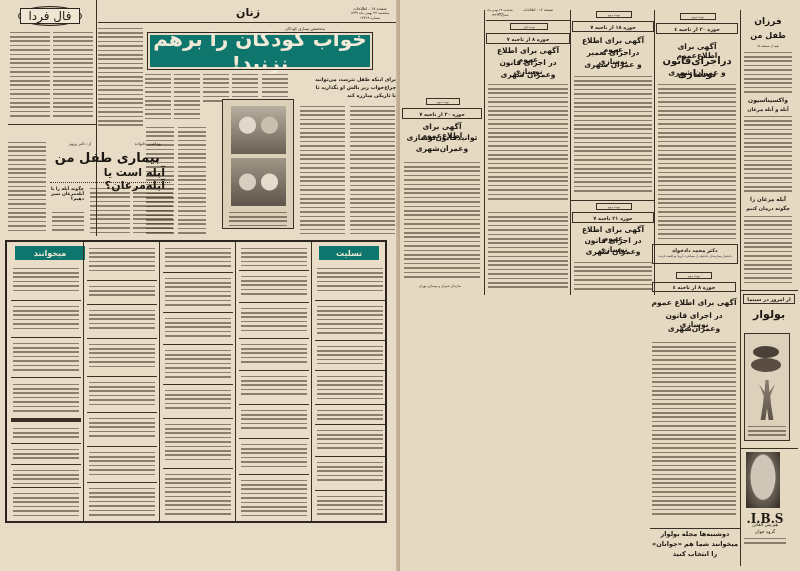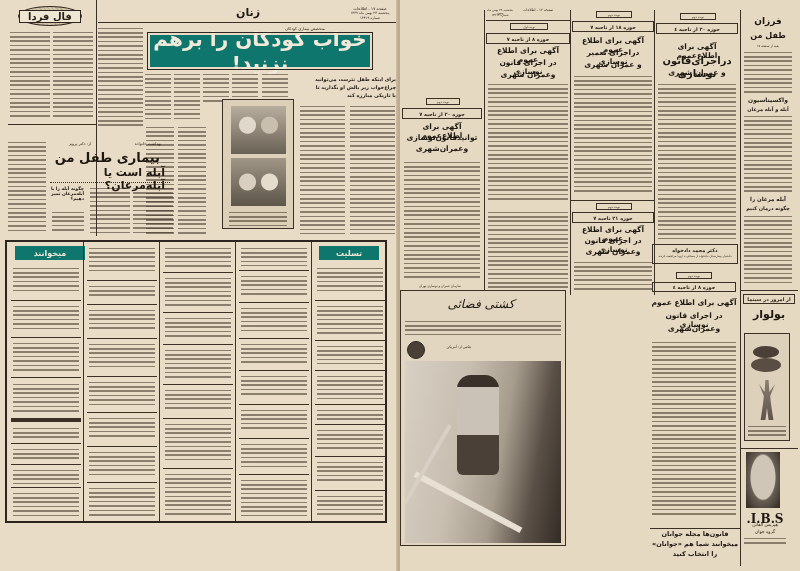--- a/index.html
+++ b/index.html
@@ -18,21 +18,21 @@
 .photo{position:absolute;background:#9a9184;overflow:hidden}
 .small{font-size:5px;direction:rtl;text-align:center;color:#2a2218}
 .adtitle{font-weight:bold;direction:rtl;text-align:center;color:#1e1812;line-height:1.25}
 </style>
 </head>
 <body>
 
 <div class="page left">
 
   <div class="abs" style="left:18px;top:6px;width:64px;height:20px;border:1.5px solid #2d2620;border-radius:50%;background:repeating-linear-gradient(45deg,#d4c6ac 0 2px,#bfb092 2px 3px);display:flex;align-items:center;justify-content:center">
-    <span style="background:#efe6d3;padding:0 8px;font-size:10px;font-weight:bold;direction:rtl;border:1px solid #2d2620">فال فردا</span>
+    <span style="background:#efe6d3;padding:0 8px;font-size:12px;font-weight:normal;direction:rtl;border:1px solid #2d2620">فال فردا</span>
   </div>
   <div class="rule" style="left:96px;top:0;width:1px;height:236px"></div>
   <div class="abs hdr-bold" style="left:180px;top:6px;width:80px;font-size:11px">زنان</div>
   <div class="abs small" style="left:345px;top:6px;width:50px;font-size:4px">صفحه ۱۷ ـ اطلاعات</div>
   <div class="abs small" style="left:345px;top:11px;width:50px;font-size:3.5px">پنجشنبه ۲۴ بهمن ماه ۱۳۴۹</div>
   <div class="abs small" style="left:345px;top:16px;width:50px;font-size:3.5px">شماره ۱۳۴۱۹</div>
   <div class="rule" style="left:98px;top:22px;width:298px;height:1px"></div>
 
   <div class="txt" style="left:10px;top:30px;width:40px;height:90px"></div>
   <div class="txt" style="left:53px;top:30px;width:40px;height:90px"></div>
@@ -235,21 +235,21 @@
     <div class="box" style="left:26px;top:4px;width:36px;height:7px;font-size:3px;text-align:center;line-height:6px">نوبت دوم</div>
     <div class="box" style="left:2px;top:14px;width:84px;height:10px;font-size:5px;font-weight:bold;text-align:center;line-height:9px;direction:rtl">حوزه ۸ از ناحیه ٤</div>
     <div class="abs adtitle" style="left:0;top:30px;width:88px;font-size:7.5px">آگهی برای اطلاع عموم</div>
     <div class="abs adtitle" style="left:0;top:43px;width:88px;font-size:7.5px">در اجرای قانون نوسازی</div>
     <div class="abs adtitle" style="left:0;top:56px;width:88px;font-size:7.5px">وعمران‌شهری</div>
     <div class="txt" style="left:2px;top:72px;width:84px;height:175px"></div>
   </div>
   <div class="rule" style="left:250px;top:528px;width:90px;height:1px"></div>
 
   <div class="abs" style="left:250px;top:530px;width:90px;height:36px">
-    <div class="abs adtitle" style="left:0;top:0;width:90px;font-size:6.5px">قانون‌ها مجله جوانان</div>
+    <div class="abs adtitle" style="left:0;top:0;width:90px;font-size:6.5px">دوشنبه‌ها مجله بولوار</div>
     <div class="abs adtitle" style="left:0;top:10px;width:90px;font-size:6.5px">میخوانند شما هم «جوانان»</div>
     <div class="abs adtitle" style="left:0;top:20px;width:90px;font-size:6.5px">را انتخاب کنید</div>
   </div>
 
   <div class="rule" style="left:340px;top:10px;width:1px;height:556px"></div>
   <div class="abs adtitle" style="left:344px;top:16px;width:48px;font-size:9px">فرزان</div>
   <div class="abs adtitle" style="left:344px;top:31px;width:48px;font-size:8px">طفل من</div>
   <div class="abs small" style="left:344px;top:44px;width:48px;font-size:3.2px">بقیه از صفحه ۱۷</div>
   <div class="txt" style="left:344px;top:50px;width:48px;height:44px"></div>
   <div class="abs adtitle" style="left:344px;top:96px;width:48px;font-size:6px">واکسیناسیون</div>
@@ -269,24 +269,13 @@
     <div class="txt" style="left:3px;top:90px;width:38px;height:14px"></div>
   </div>
 
   <div class="rule" style="left:340px;top:448px;width:58px;height:1px"></div>
   <div class="photo" style="left:346px;top:452px;width:34px;height:56px;background:radial-gradient(ellipse at 50% 45%,#cfc6b8 0 12px,#6a6055 13px,#3a322a 22px)"></div>
   <div class="abs adtitle" style="left:342px;top:512px;width:46px;font-size:12px;font-family:'DejaVu Serif',serif">I.B.S.</div>
   <div class="abs small" style="left:342px;top:522px;width:46px;font-size:4.5px">هیربس الفاتن</div>
   <div class="abs small" style="left:342px;top:529px;width:46px;font-size:4.5px">گروه جوان</div>
   <div class="txt" style="left:344px;top:536px;width:42px;height:10px"></div>
 
-  <div class="abs" style="left:0;top:290px;width:166px;height:256px;border:1px solid #3a3026;background:#e2d6c1">
-    <div class="abs adtitle" style="left:40px;top:6px;width:80px;font-size:12px;font-family:'DejaVu Serif',serif;font-weight:normal;font-style:italic">کشتی فضائی</div>
-    <div class="txt" style="left:4px;top:28px;width:156px;height:18px"></div>
-    <div class="abs" style="left:6px;top:50px;width:18px;height:18px;border-radius:50%;background:#4a4038;border:1px solid #2d2620"></div>
-    <div class="abs small" style="left:28px;top:54px;width:60px;font-size:3.5px">عکس از: آمریکن</div>
-    <div class="photo" style="left:4px;top:70px;width:156px;height:182px;background:linear-gradient(100deg,#d8d0c4 0%,#c8bfb1 35%,#a69c8d 60%,#5a5047 80%,#332c25 100%)">
-      <div class="abs" style="left:52px;top:14px;width:42px;height:100px;background:linear-gradient(#3a322a 0 12%,#cac2b6 12% 60%,#4a4038 60%);border-radius:14px 14px 6px 6px"></div>
-      <div class="abs" style="left:10px;top:110px;width:120px;height:6px;background:#e8e0d4;transform:rotate(28deg);transform-origin:left"></div>
-      <div class="abs" style="left:0;top:140px;width:90px;height:4px;background:#d8d0c4;transform:rotate(-60deg);transform-origin:left"></div>
-    </div>
-  </div>
 </div>
 
 </body></html>

